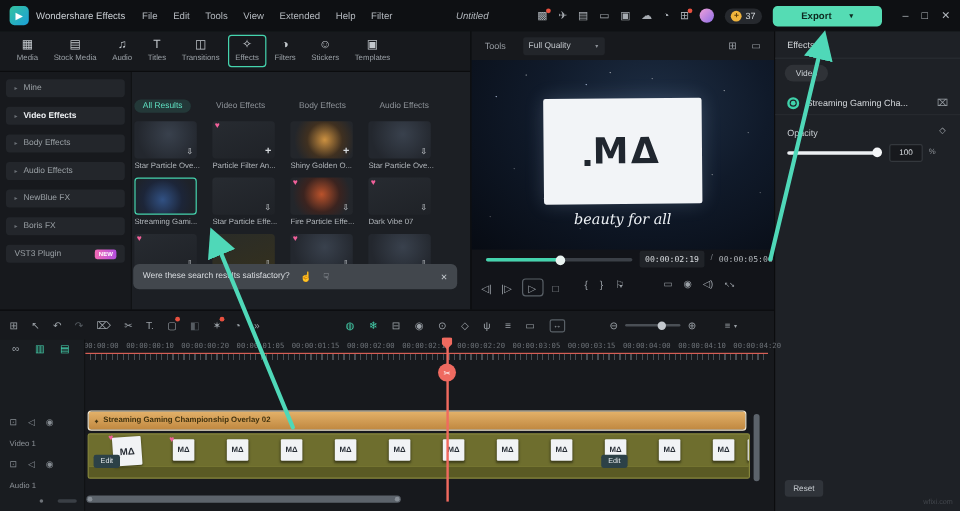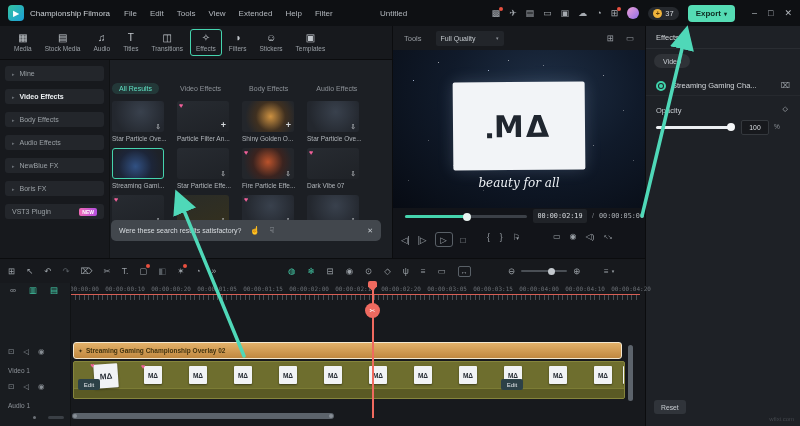--- a/index.html
+++ b/index.html
@@ -4,28 +4,28 @@
 <style>
   html,body{margin:0;padding:0;background:#000;}
   .app{position:relative;width:800px;height:426px;background:#141619;overflow:hidden;
        font-family:"Liberation Sans",sans-serif;color:#c7ccd1;}
   
   .titlebar{position:absolute;left:0;top:0;right:0;height:26px;background:#0e1013;display:flex;align-items:center;z-index:10;}
   .logo{position:absolute;left:8px;top:5px;width:16px;height:16px;border-radius:4px;background:linear-gradient(135deg,#35c3a0,#1b9fd8);display:flex;align-items:center;justify-content:center;color:#fff;font-size:8px;}
   .app-name{margin-left:30px;font-size:8px;color:#c9ced3;white-space:nowrap;}
   .menus{margin-left:14px;display:flex;gap:13px;font-size:8px;color:#b3b8be;}
   .menu-item{white-space:nowrap;}
-  .project-name{position:absolute;left:380px;font-size:8px;color:#b3b8be;}
+  .project-name{position:absolute;left:380px;font-size:8px;color:#b3b8be;font-style:italic;}
   .tb-right{position:absolute;right:4px;top:0;height:26px;display:flex;align-items:center;gap:9px;}
   .tb-icon{font-size:9px;color:#a6abb1;position:relative;line-height:1;}
   .tb-icon .dot{position:absolute;top:-2px;right:-3px;width:4px;height:4px;border-radius:50%;background:#e8503f;}
   .avatar{width:12px;height:12px;border-radius:50%;background:linear-gradient(135deg,#f0a0d8,#8f6fe8);}
   .coin{height:13px;border-radius:7px;background:#26292e;display:flex;align-items:center;gap:3px;padding:0 5px;font-size:7.5px;color:#d5d9dd;}
   .coin-ic{width:9px;height:9px;border-radius:50%;background:#f0b43c;color:#5c3c08;font-size:7px;line-height:9px;text-align:center;font-weight:bold;}
-  .export-btn{height:17px;border-radius:4px;background:#55dcb4;color:#0e2a20;font-size:8px;font-weight:bold;display:flex;align-items:center;gap:3px;padding:0 8px;}
+  .export-btn{height:17px;border-radius:4px;background:#55dcb4;color:#0e2a20;font-size:8px;font-weight:bold;display:flex;align-items:center;gap:15px;padding:0 24px;}
   .export-btn .chev{font-size:6px;}
   .win-btns{display:flex;gap:11px;font-size:9px;color:#b3b8be;margin:0 4px 0 8px;}
   
   .mtabs{position:absolute;left:0;top:26px;width:392px;height:34px;background:#17191d;border-bottom:1px solid #0b0c0e;display:flex;align-items:center;padding-left:8px;box-sizing:border-box;gap:1px;}
   .mtab{display:flex;flex-direction:column;align-items:center;gap:2px;padding:3px 5px;border:1px solid transparent;border-radius:3px;}
   .mtab .ic{font-size:10px;color:#c3c8cd;line-height:1;}
   .mtab .lb{font-size:6.5px;color:#9aa0a6;white-space:nowrap;}
   .mtab.active{border-color:#45d4ae;}
   
   .sidebar{position:absolute;left:0;top:60px;width:110px;height:198px;background:#17191d;box-sizing:border-box;padding:6px 5px;border-right:1px solid #101214;}
@@ -154,21 +154,21 @@
   .ph-cut{position:absolute;left:-7px;top:21px;width:15px;height:15px;border-radius:50%;background:#ef6a60;display:flex;align-items:center;justify-content:center;font-size:7px;color:#fff;}
   .arrows{position:absolute;left:0;top:0;z-index:50;pointer-events:none;}
 </style>
 </head>
 <body>
 
 <div class="app">
 
   <div class="titlebar">
     <div class="logo">▶</div>
-    <span class="app-name">Championship Filmora</span>
+    <span class="app-name">Wondershare Effects</span>
     <div class="menus">
         <span class="menu-item">File</span>
         <span class="menu-item">Edit</span>
         <span class="menu-item">Tools</span>
         <span class="menu-item">View</span>
         <span class="menu-item">Extended</span>
         <span class="menu-item">Help</span>
         <span class="menu-item">Filter</span>
       </div>
     <span class="project-name">Untitled</span>

